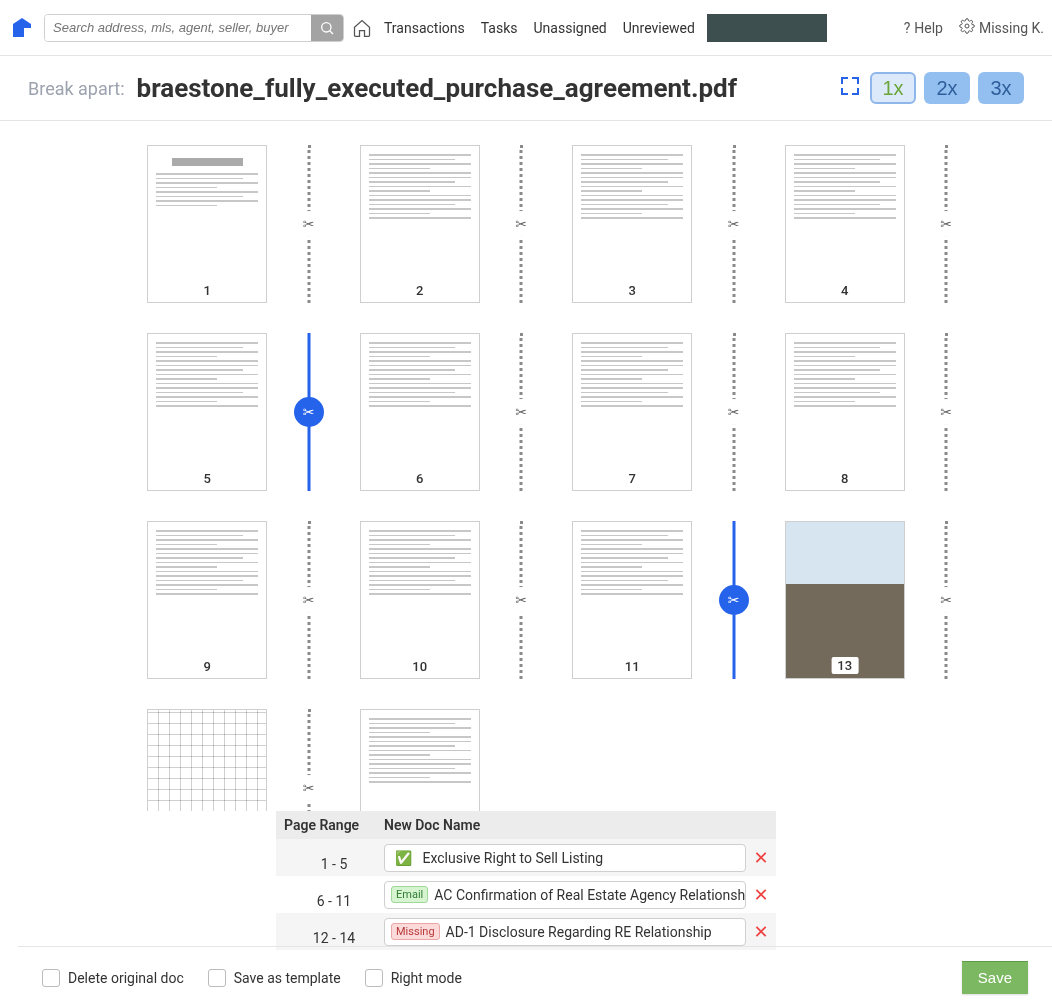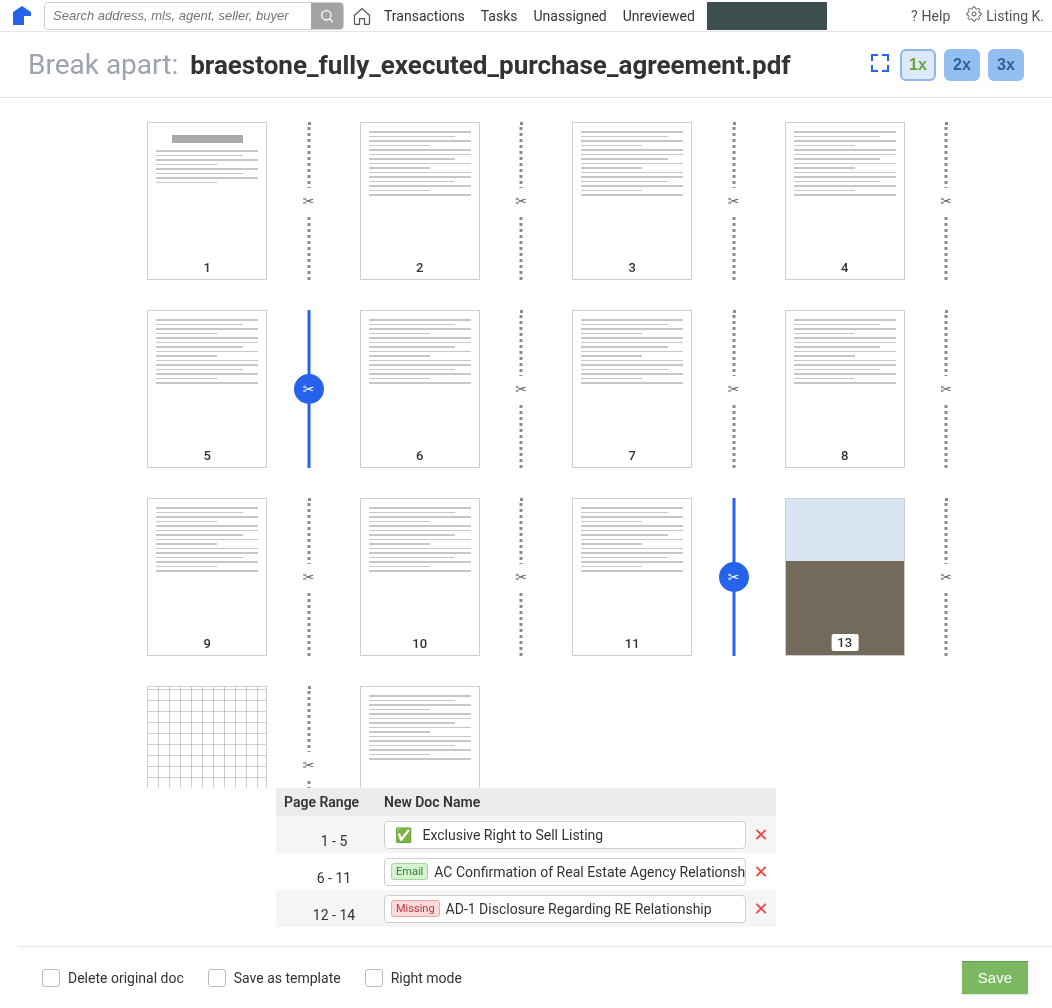--- a/index.html
+++ b/index.html
@@ -7,21 +7,21 @@
     font-family: -apple-system, BlinkMacSystemFont, "Segoe UI", Roboto, Arial, sans-serif;
     background: #fff;
     width: 1052px;
     height: 1008px;
     overflow: hidden;
     position: relative;
     color: #333;
   }
   
   .topbar {
-    height: 32px;
+    height: 56px;
     display: flex;
     align-items: center;
     padding: 0 8px;
     gap: 8px;
     border-bottom: 1px solid #e5e5e5;
   }
   .logo {
     width: 28px; height: 28px;
     color: #2563eb;
     display:flex;align-items:center;justify-content:center;
@@ -68,37 +68,37 @@
   }
   
   .title-row {
     display:flex;
     align-items:center;
     padding: 16px 28px;
     border-bottom: 1px solid #e5e5e5;
     gap: 12px;
   }
   .title-row .prefix {
-    font-size: 28px;
+    font-size: 18px;
     color:#9ca3af;
   }
   .title-row .filename {
     font-size: 26px;
     font-weight: 700;
     color:#333;
   }
   .title-actions { margin-left:auto; display:flex; gap:8px; align-items:center;}
   .expand-icon { color:#2563eb; cursor:pointer; }
   .expand-icon svg { width:24px; height:24px;}
   .zoom-btn {
-    width:36px;height:32px;
+    width:46px;height:32px;
     border:none;border-radius:6px;
     background:#93bff0;
     color:#2f5f9b;
-    font-size:16px;font-weight:700;
+    font-size:20px;font-weight:400;
     cursor:pointer;
   }
   .zoom-btn.active {
     background:#dce9fa;
     color:#6aa537;
     border:2px solid #8fb6eb;
   }
   
   .canvas {
     height: 690px;
@@ -263,21 +263,21 @@
       <span>?</span>
       <span>Help</span>
     </div>
     <div class="user-wrap">
       <span>
         <svg viewBox="0 0 24 24" width="16" height="16" fill="none" stroke="currentColor" stroke-width="1.5">
             <circle cx="12" cy="12" r="3"></circle>
             <path d="M19.4 15a1.7 1.7 0 0 0 .34 1.87l.06.06a2 2 0 1 1-2.83 2.83l-.06-.06a1.7 1.7 0 0 0-1.87-.34 1.7 1.7 0 0 0-1 1.55V21a2 2 0 1 1-4 0v-.09a1.7 1.7 0 0 0-1-1.55 1.7 1.7 0 0 0-1.87.34l-.6.06a2 2 0 1 1-2.83-2.83l.06-.06A1.7 1.7 0 0 0 4.6 15a1.7 1.7 0 0 0-1.55-1H3a2 2 0 1 1 0-4h.09A1.7 1.7 0 0 0 4.6 9a1.7 1.7 0 0 0-.34-1.87l-.06-.06A2 2 0 1 1 7 4.24l.6.06A1.7 1.7 0 0 0 9 4.6a1.7 1.7 0 0 0 1-1.55V3a2 2 0 1 1 4 0v.09a1.7 1.7 0 0 0 1 1.55 1.7 1.7 0 0 0 1.87-.34l.06-.06a2 2 0 1 1 2.83 2.83l-.06.06A1.7 1.7 0 0 0 19.4 9c.14.34.22.7.22 1.07H21a2 2 0 1 1 0 4h-.09a1.7 1.7 0 0 0-1.55 1z"></path>
           </svg>
       </span>
-      <span>Listing K.</span>
+      <span>Missing K.</span>
     </div>
   </div>
 </div>
 
 <div class="title-row">
   <span class="prefix">Break apart:</span>
   <span class="filename">braestone_fully_executed_purchase_agreement.pdf</span>
   <div class="title-actions">
     <div class="expand-icon">
       <svg viewBox="0 0 24 24" fill="none" stroke="currentColor" stroke-width="2">

